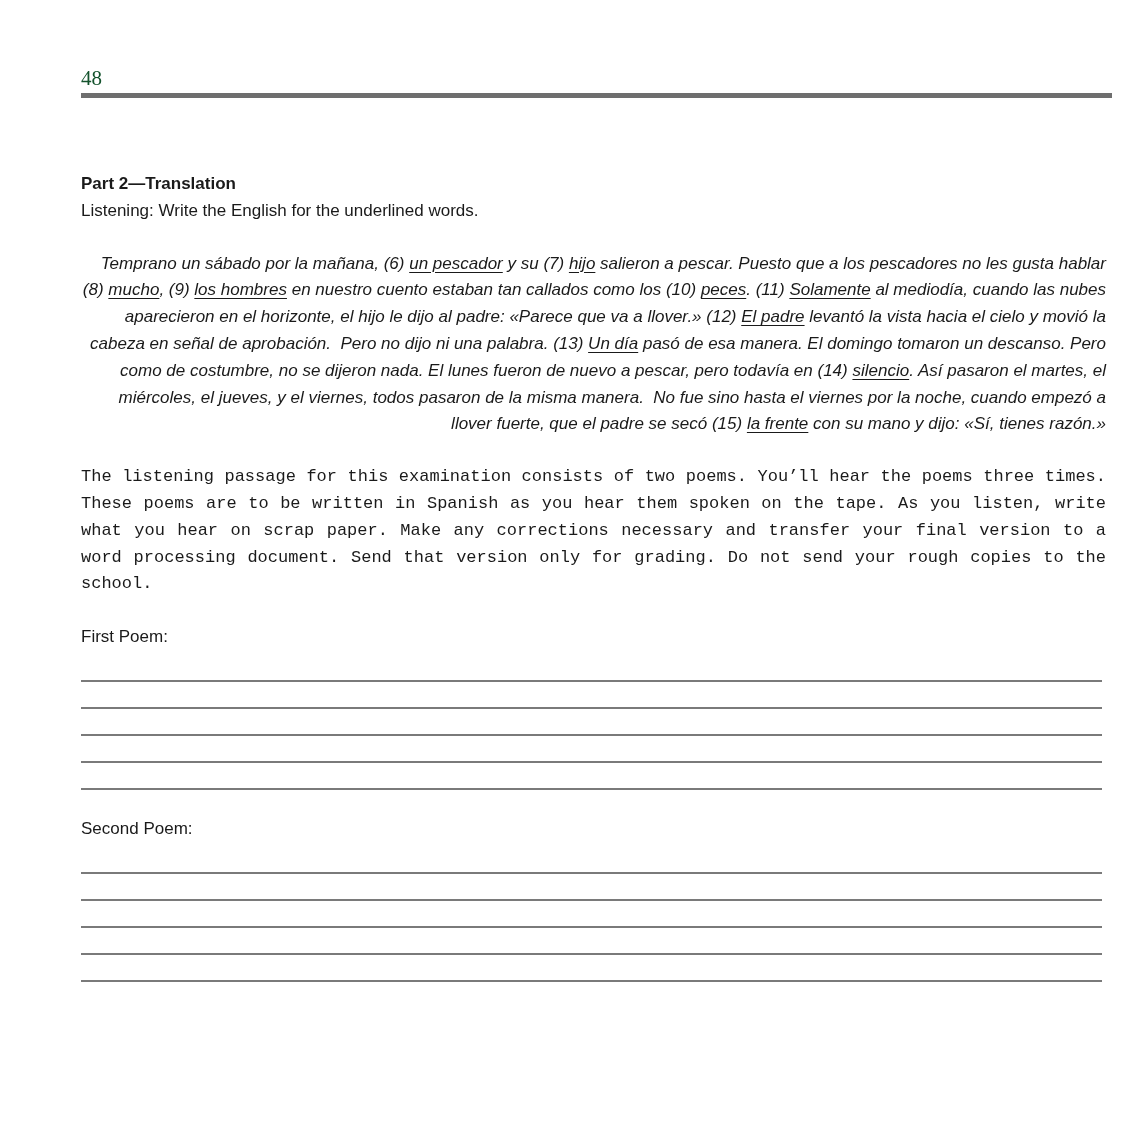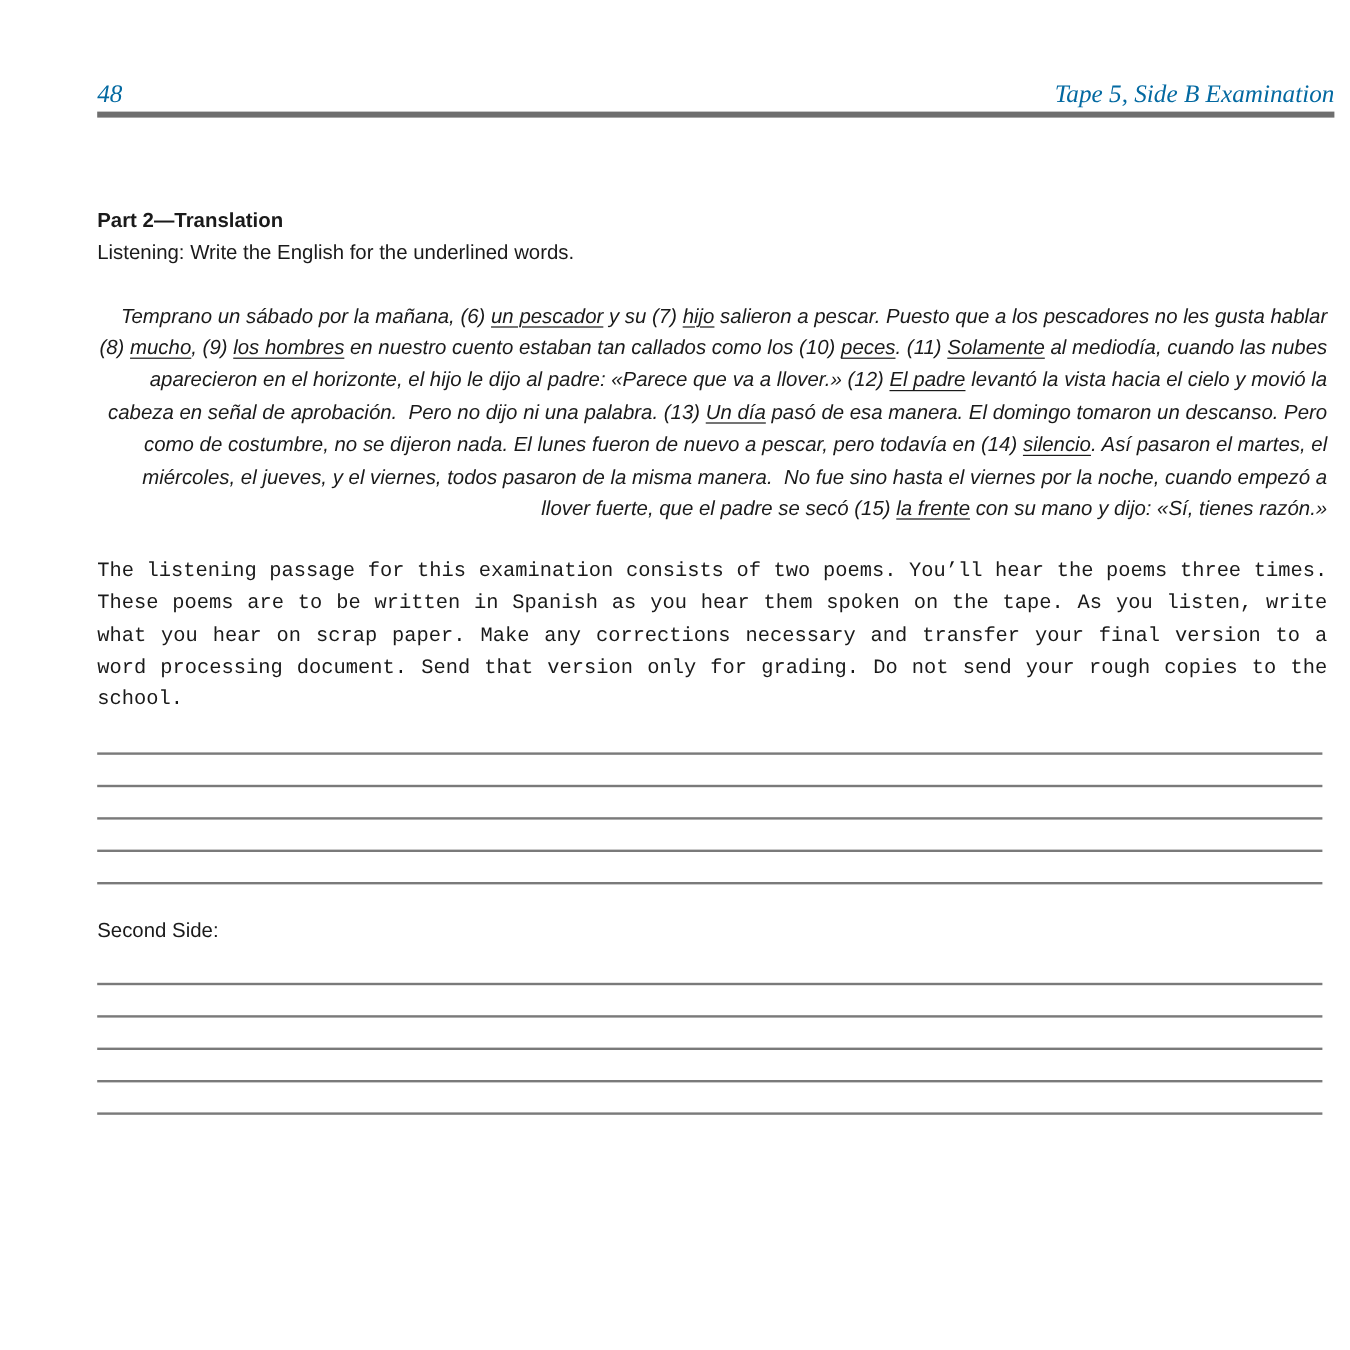--- a/index.html
+++ b/index.html
@@ -21,23 +21,22 @@
       top: 0;
       width: 1031px;
     }
     .running-header {
       position: absolute;
       left: 0;
       top: 64px;
       width: 1031px;
       height: 28px;
       font-family: "Liberation Serif", serif;
-      font-style: italic;
       font-size: 21px;
-      color: #0369a1;
+      color: #14532d;
     }
     .running-header .page-number {
       position: absolute;
       left: 0;
       top: 2px;
     }
     .running-header .running-title {
       position: absolute;
       right: 0;
       top: 2px;
@@ -100,47 +99,47 @@
       margin-top: 16px;
     }
   </style>
 </head>
 <body>
 
 <div class="page">
 
   <div class="running-header">
     <span class="page-number">48</span>
-    <span class="running-title">Tape 5, Side B Examination</span>
   </div>
   <div class="header-rule"></div>
 
   <div class="content">
 
     <section>
       <p class="section-heading">Part 2—Translation</p>
       <p class="directions">Listening: Write the English for the underlined words.</p>
       <p class="passage" id="passage"><span>Temprano un sábado por la mañana, (6) </span><span class="ul">un pescador</span><span> y su (7) </span><span class="ul">hijo</span><span> salieron a pescar. Puesto que a los pescadores no les gusta hablar (8) </span><span class="ul">mucho</span><span>, (9) </span><span class="ul">los hombres</span><span> en nuestro cuento estaban tan callados como los (10) </span><span class="ul">peces</span><span>. (11) </span><span class="ul">Solamente</span><span> al mediodía, cuando las nubes aparecieron en el horizonte, el hijo le dijo al padre: «Parece que va a llover.» (12) </span><span class="ul">El padre</span><span> levantó la vista hacia el cielo y movió la cabeza en señal de aprobación.&nbsp; Pero no dijo ni una palabra. (13) </span><span class="ul">Un día</span><span> pasó de esa manera. El domingo tomaron un descanso. Pero como de costumbre, no se dijeron nada. El lunes fueron de nuevo a pescar, pero todavía en (14) </span><span class="ul">silencio</span><span>. Así pasaron el martes, el miércoles, el jueves, y el viernes, todos pasaron de la misma manera.&nbsp; No fue sino hasta el viernes por la noche, cuando empezó a llover fuerte, que el padre se secó (15) </span><span class="ul">la frente</span><span> con su mano y dijo: «Sí, tienes razón.»</span></p>
     </section>
 
     <section>
       <p class="instructions">The listening passage for this examination consists of two poems. You’ll hear the poems three times. These poems are to be written in Spanish as you hear them spoken on the tape. As you listen, write what you hear on scrap paper. Make any corrections necessary and transfer your final version to a word processing document. Send that version only for grading. Do not send your rough copies to the school.</p>
 
       <div class="poem-block-1">
+        <p class="poem-label">First Poem:</p>
         <div class="answer-lines" id="poem-lines-0">
             <div class="answer-line"></div>
             <div class="answer-line"></div>
             <div class="answer-line"></div>
             <div class="answer-line"></div>
             <div class="answer-line"></div>
           </div>
       </div>
 
       <div class="poem-block-2">
-        <p class="poem-label">Second Side:</p>
+        <p class="poem-label">Second Poem:</p>
         <div class="answer-lines" id="poem-lines-1">
             <div class="answer-line"></div>
             <div class="answer-line"></div>
             <div class="answer-line"></div>
             <div class="answer-line"></div>
             <div class="answer-line"></div>
           </div>
       </div>
     </section>
 

